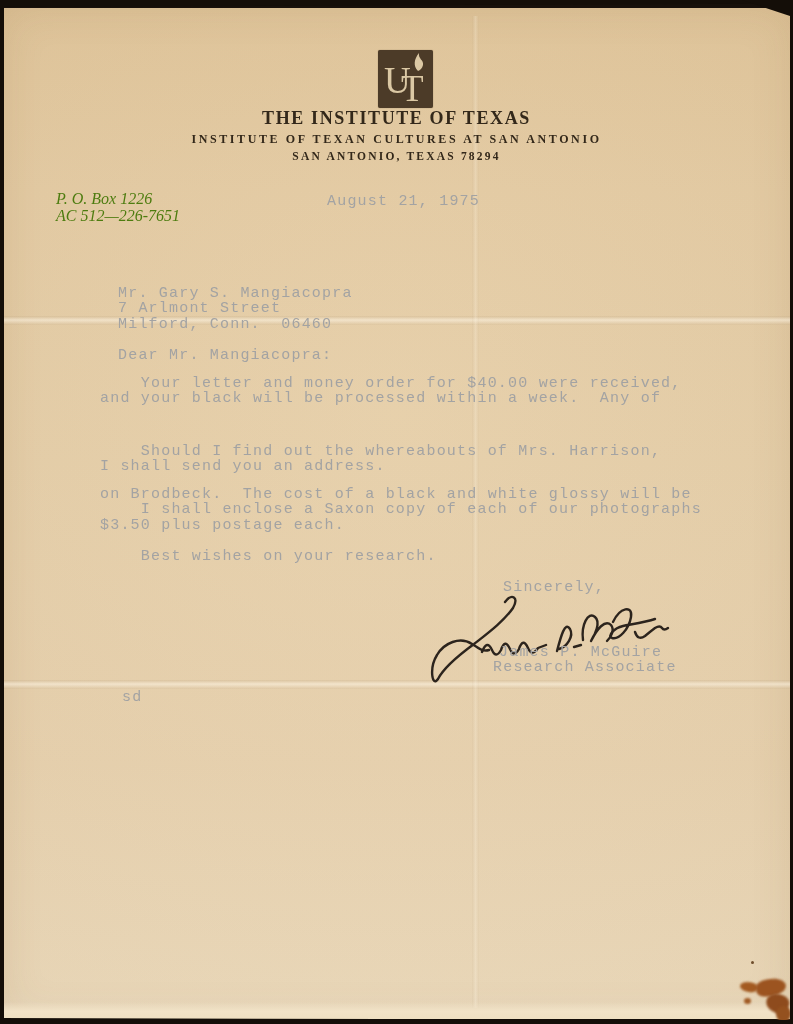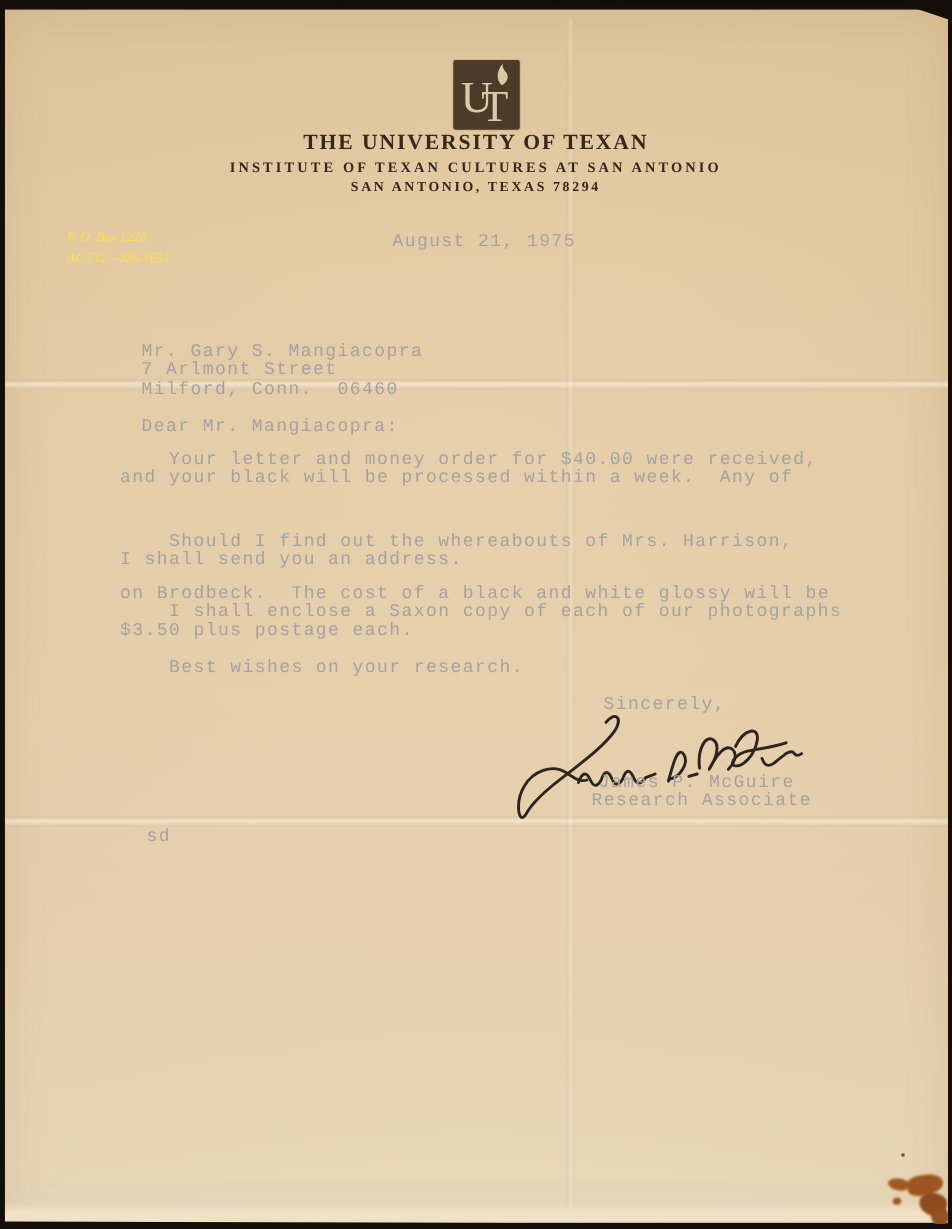--- a/index.html
+++ b/index.html
@@ -39,22 +39,22 @@
     position:absolute;left:378px;top:50px;width:55px;height:58px;
     background:#4c3b28;border-radius:2px;
     box-shadow:0 0 1px rgba(60,40,20,0.6);
   }
   .lh-line{position:absolute;left:0;width:793px;text-align:center;color:#33281a;
     font-family:"Liberation Serif", serif;font-weight:bold;}
   .lh-title{top:108px;font-size:18px;letter-spacing:1.6px;}
   .lh-dept{top:132px;font-size:12px;letter-spacing:2.6px;}
   .lh-city{top:150px;font-size:11.5px;letter-spacing:2.2px;}
   .contact{
-    position:absolute;left:56px;top:190px;color:#fde047;
-    font-family:"Liberation Serif", serif;font-style:italic;font-size:11px;line-height:17px;
+    position:absolute;left:56px;top:190px;color:#4d7c0f;
+    font-family:"Liberation Serif", serif;font-style:italic;font-size:16px;line-height:17px;
   }
   
   .tw{
     position:absolute;color:#a3a3a3;
     font-family:"Liberation Mono", monospace;font-size:15px;line-height:15.4px;letter-spacing:1.2px;
     white-space:pre;
   }
   .tw .tline{white-space:pre;}
   .date{left:327px;top:194px;}
   .recipient{left:118px;top:286px;}
@@ -88,21 +88,21 @@
 </div>
 
 <div class="logo">
   <svg width="55" height="58" viewBox="0 0 55 58">
     <text x="6" y="43" font-family="Liberation Serif, serif" font-size="37" fill="#dbc8a4">U</text>
     <text x="23" y="51" font-family="Liberation Serif, serif" font-size="37" fill="#dbc8a4">T</text>
     <path d="M40,21 C35,16 36,9 41,3 C40,9 46,10 45,15 C44.4,18 42,20.5 40,21 Z" fill="#dbc8a4"></path>
   </svg>
 </div>
 
-<div class="lh-line lh-title">THE UNIVERSITY OF TEXAN</div>
+<div class="lh-line lh-title">THE INSTITUTE OF TEXAS</div>
 <div class="lh-line lh-dept">INSTITUTE OF TEXAN CULTURES AT SAN ANTONIO</div>
 <div class="lh-line lh-city">SAN ANTONIO, TEXAS  78294</div>
 
 <div class="contact">
   <div>P. O. Box 1226</div>
   <div>AC 512—226-7651</div>
 </div>
 
 <div class="tw date">August 21, 1975</div>
 

